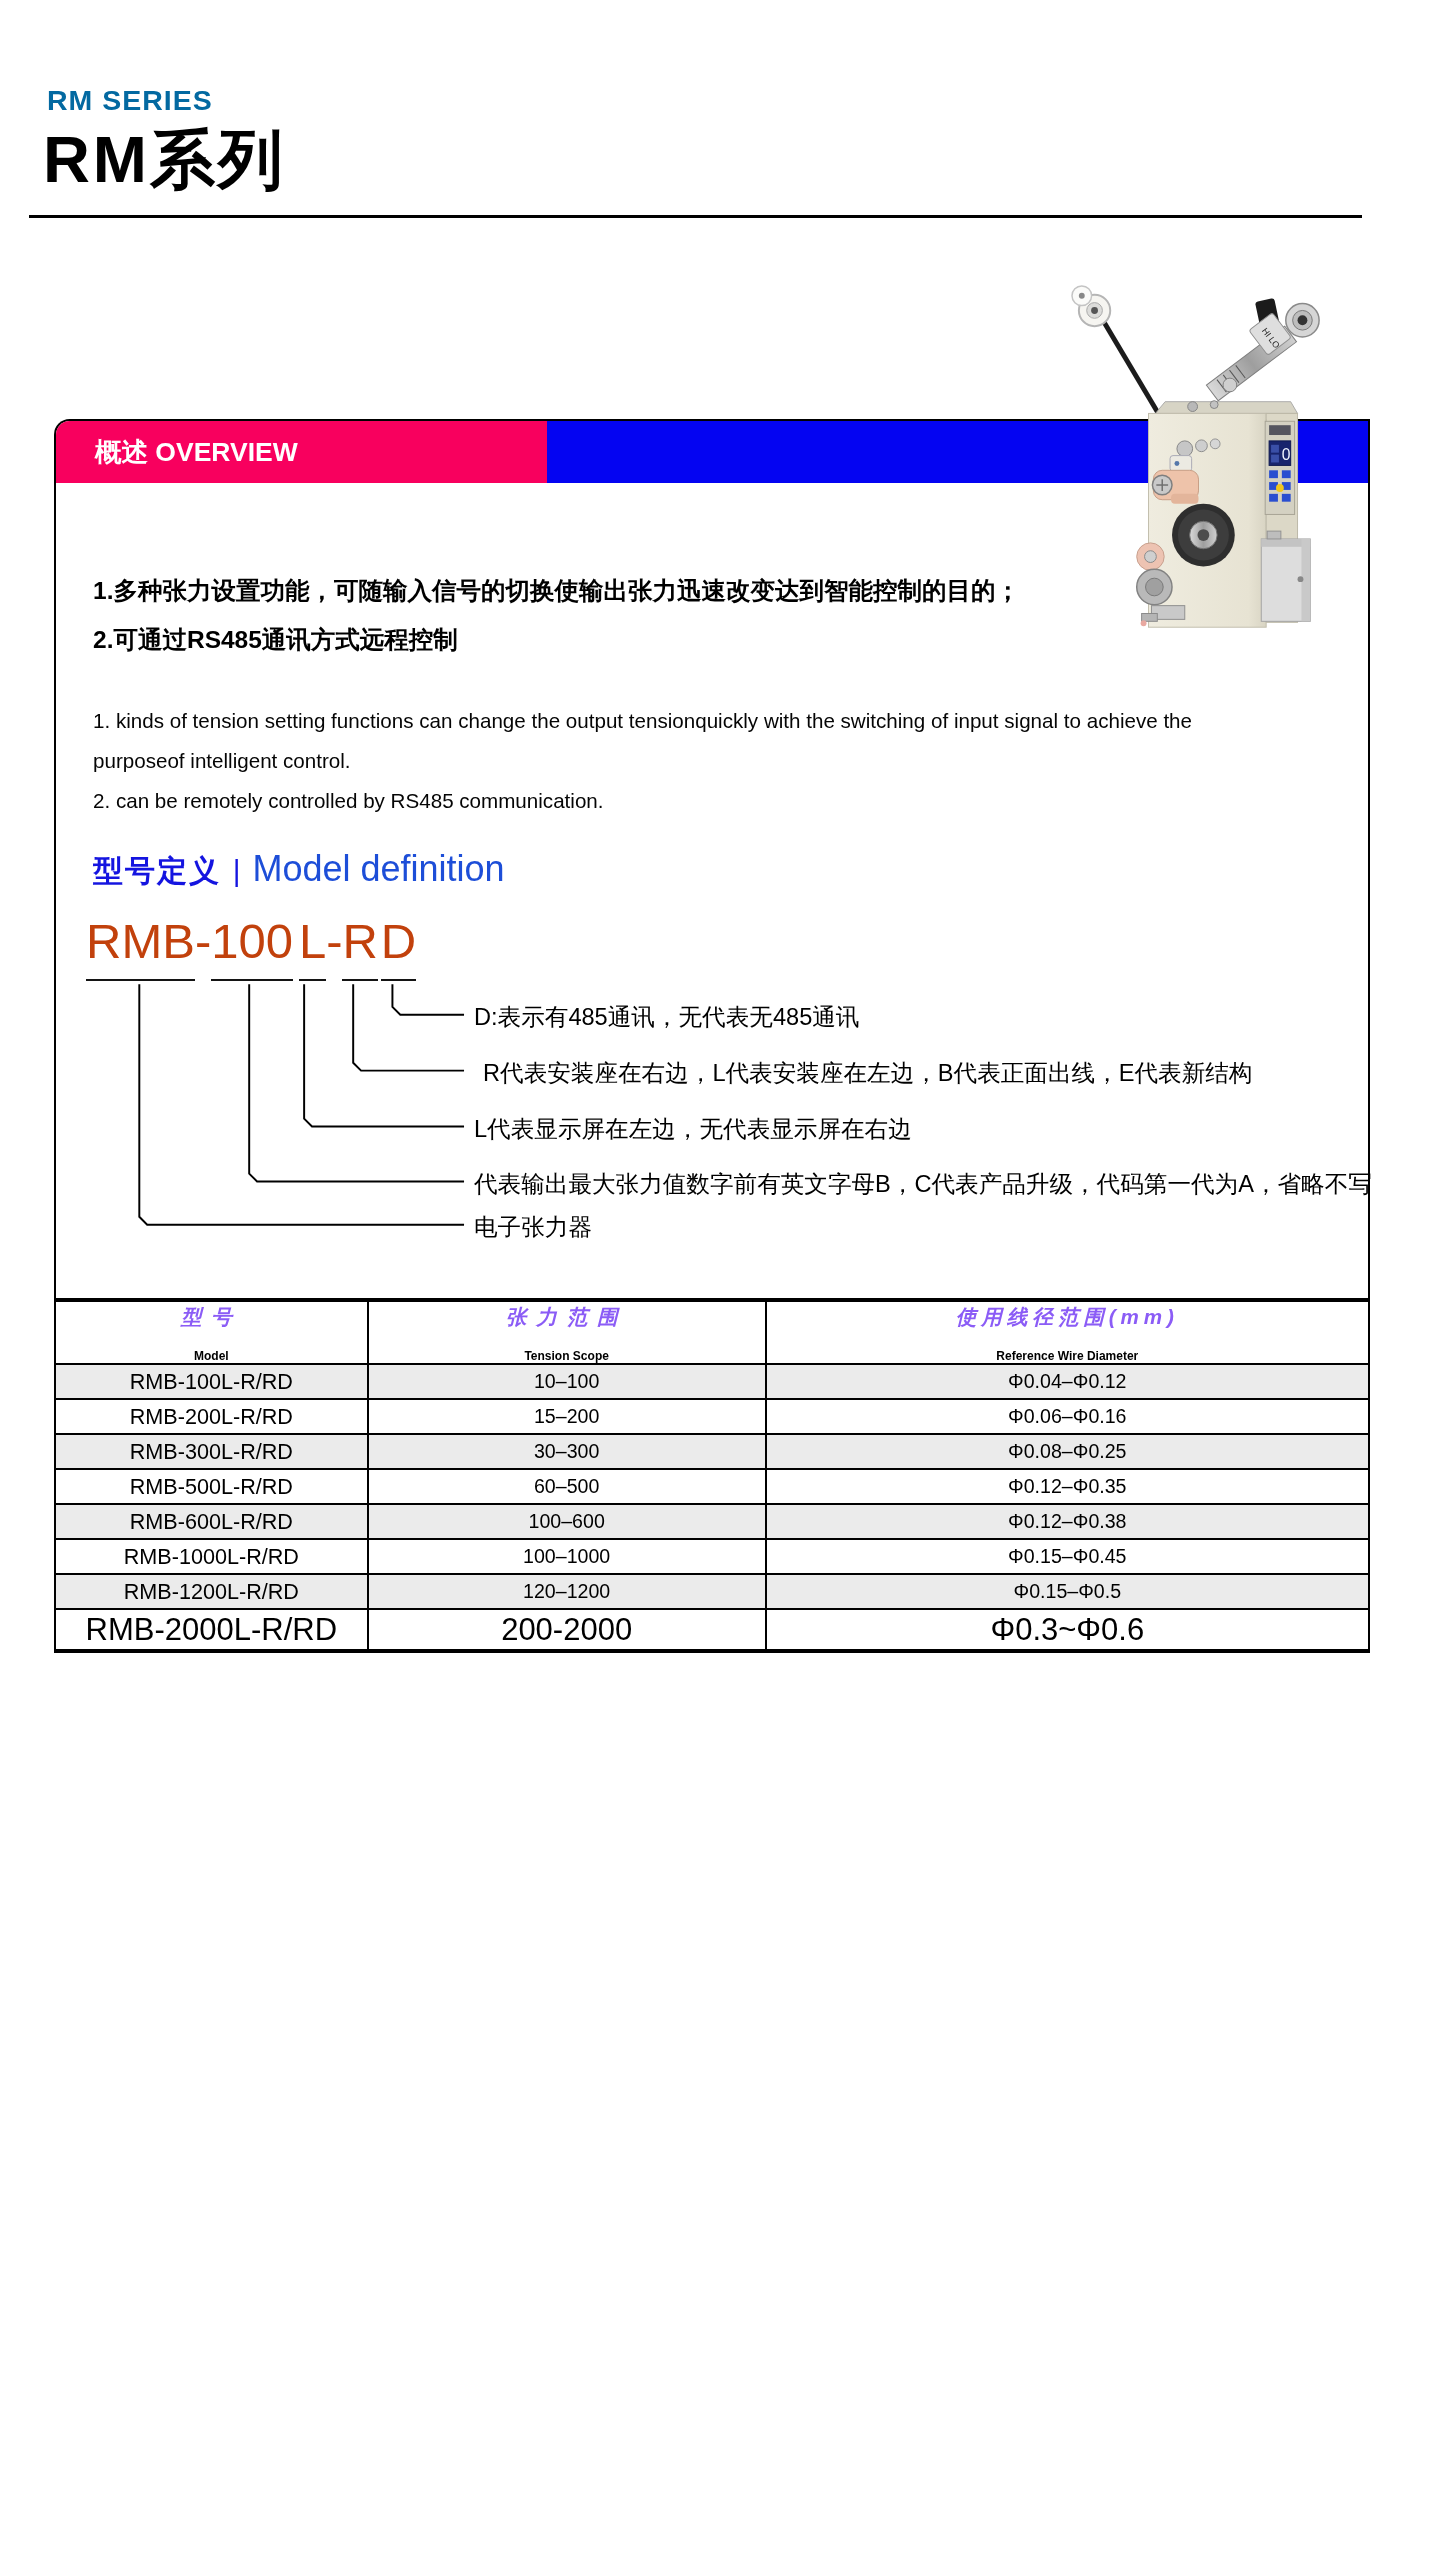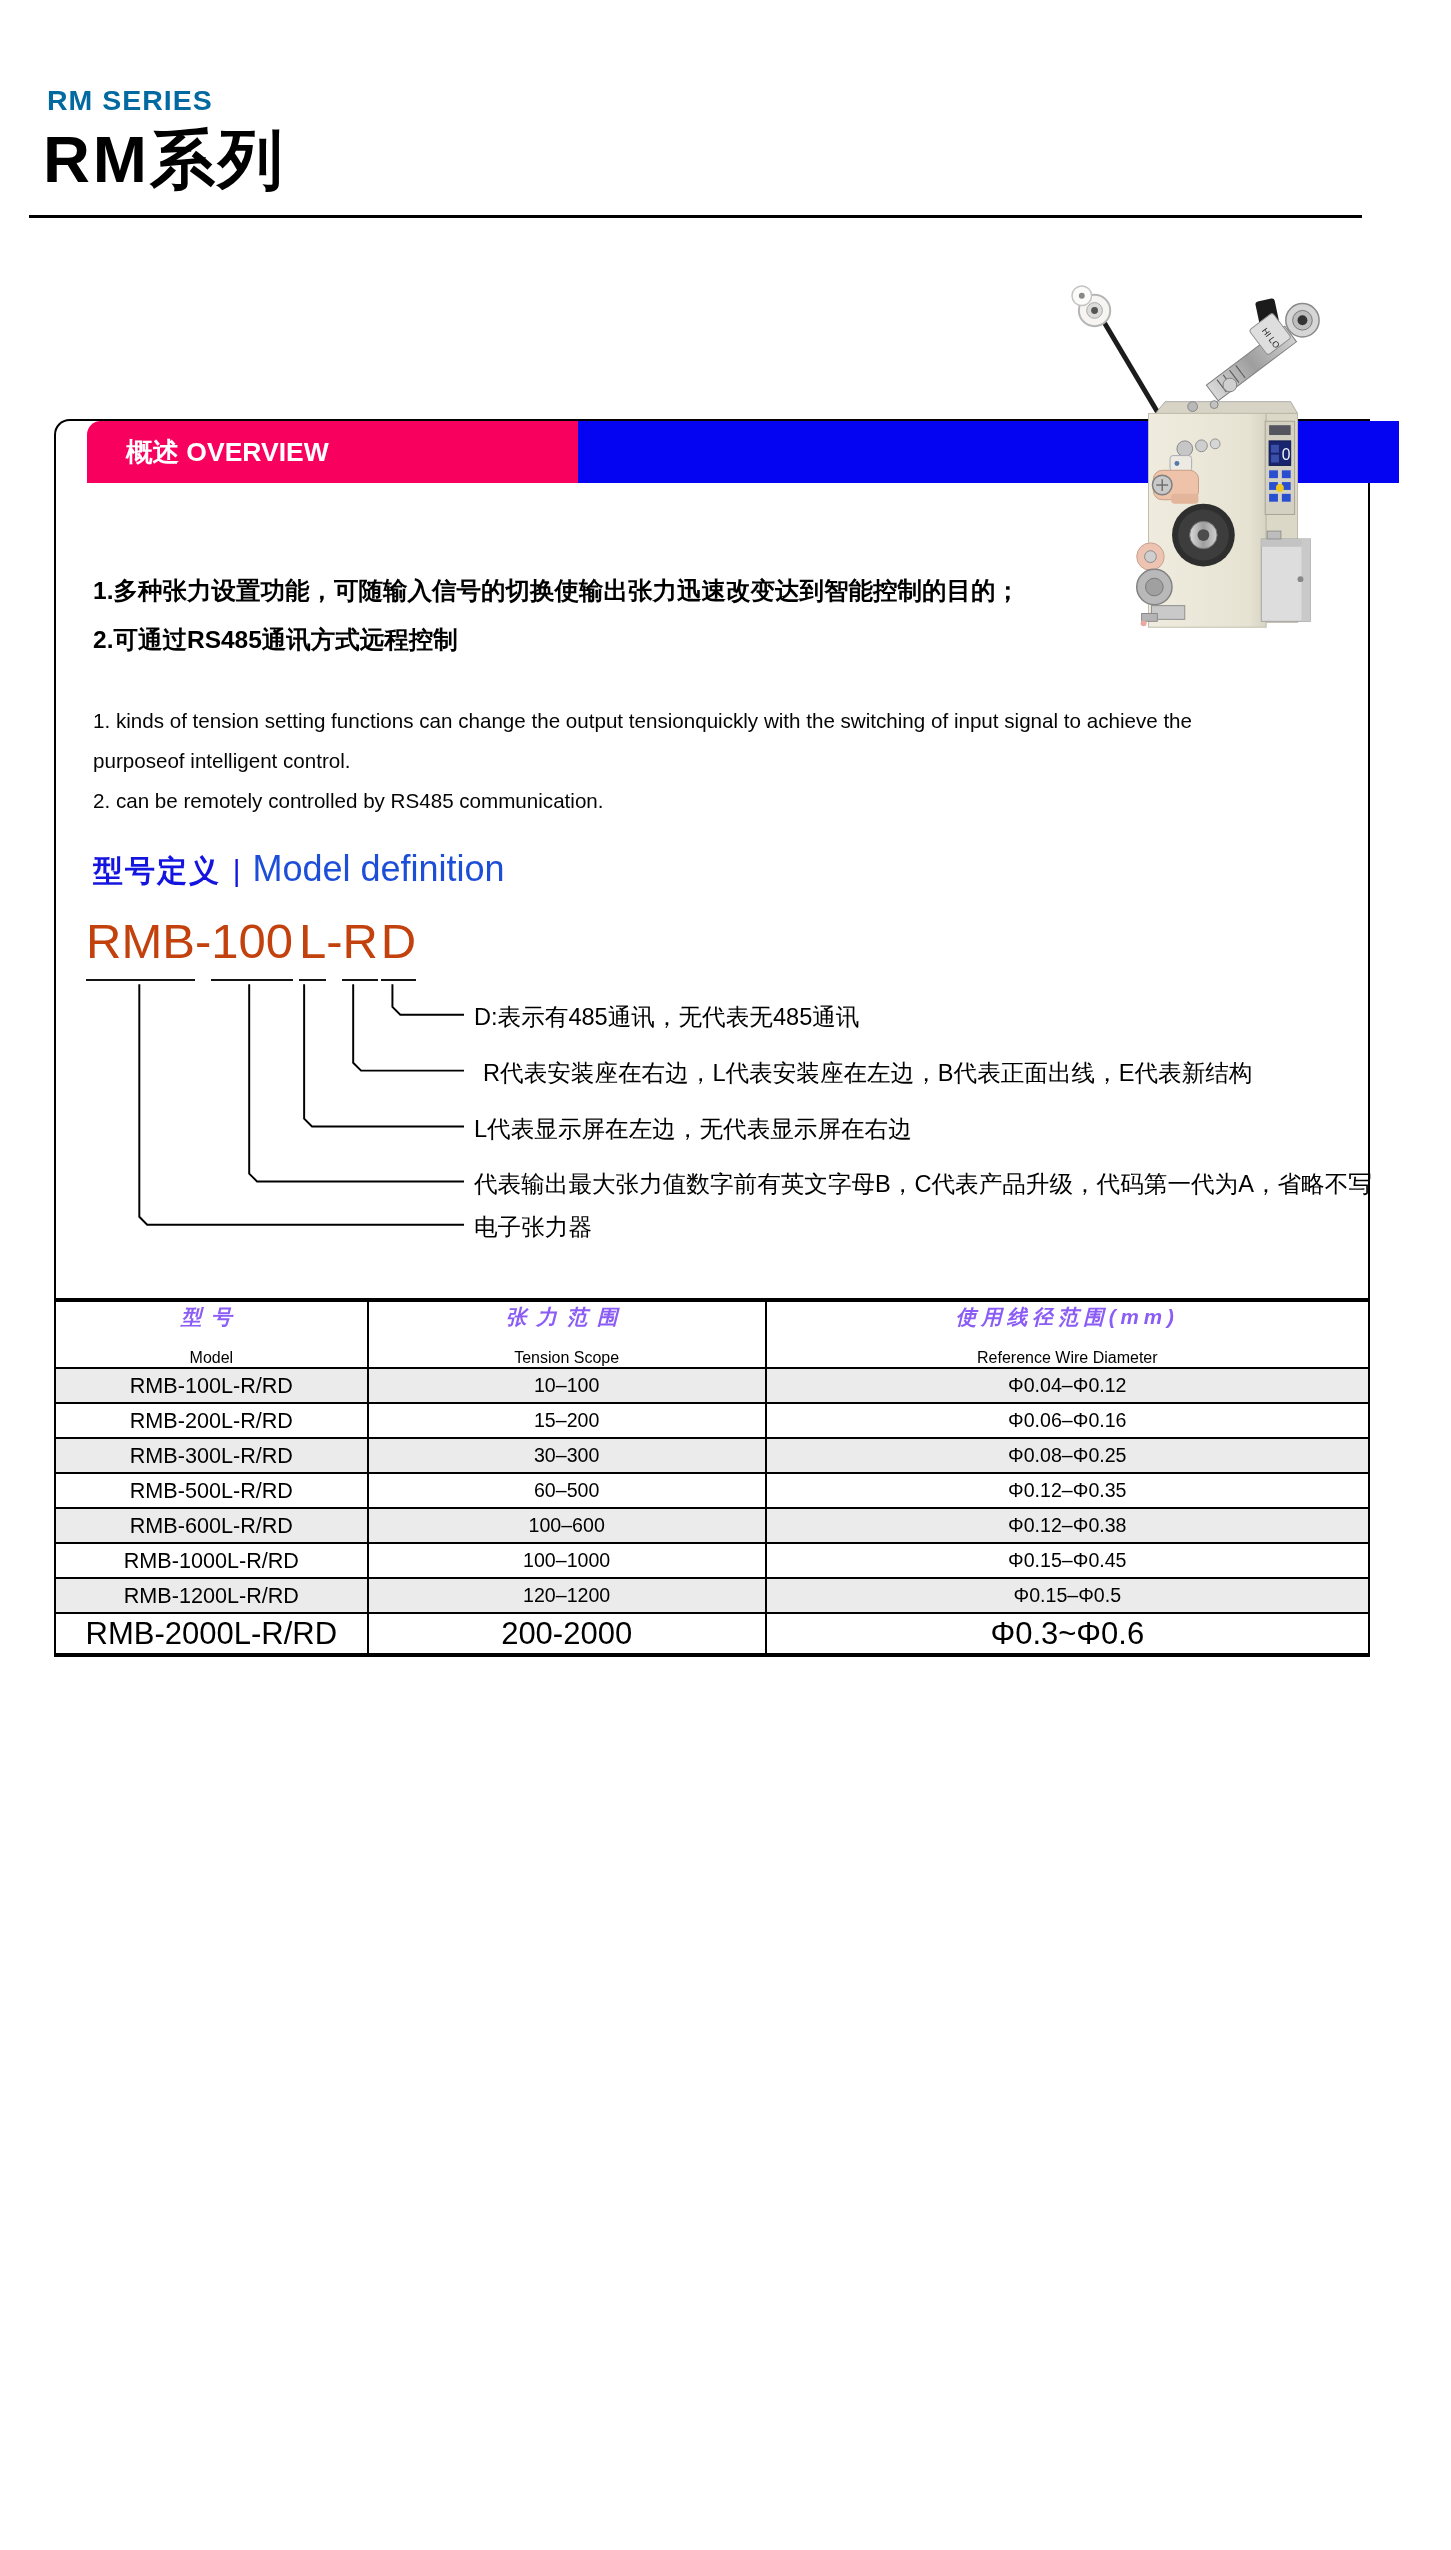--- a/index.html
+++ b/index.html
@@ -8,21 +8,21 @@
   .abs{position:absolute;}
 
   
   #series-en{left:47px;top:84px;font-size:28.5px;font-weight:bold;color:#0369a1;letter-spacing:1px;}
   #series-cn{left:43px;top:116px;font-size:65px;font-weight:bold;color:#000;letter-spacing:2.9px;}
   #title-rule{left:29px;top:215px;width:1333px;height:2.9px;background:#000;}
 
   
   #content-box{left:54px;top:419px;width:1316px;height:879px;border:2px solid #000;border-bottom:none;
                border-top-left-radius:15.7px;box-sizing:border-box;}
-  #overview-bar{left:56px;top:421px;width:1312px;height:62px;display:flex;margin-left:31px;}
+  #overview-bar{left:56px;top:421px;width:1312px;height:62px;display:flex;}
   #overview-pink{width:491px;height:62px;background:#f8005e;border-top-left-radius:13.7px;
                  color:#fff;font-size:26.5px;font-weight:bold;line-height:62px;padding-left:39px;box-sizing:border-box;}
   #overview-blue{flex:1;height:62px;background:#0404f2;}
 
   .cn-feat{left:93px;top:566px;width:1246px;font-size:24.5px;line-height:49px;font-weight:600;}
   .en-feat{left:93px;top:701px;width:1276px;font-size:20.6px;line-height:40px;font-weight:400;color:#050505;}
 
   
   #md-heading{left:93px;top:848px;font-size:30px;}
   #md-heading .cn{color:#1414e0;font-weight:bold;letter-spacing:2px;}
@@ -40,21 +40,21 @@
   #connector-svg{left:0;top:0;width:1451px;height:1325px;pointer-events:none;}
 
   
   #spec-table{left:54px;top:1298px;width:1316px;border-collapse:collapse;table-layout:fixed;
               border-left:2px solid #000;border-right:2px solid #000;
               border-top:4.9px solid #000;border-bottom:4.9px solid #000;}
   #spec-table th,#spec-table td{border:2px solid #000;text-align:center;vertical-align:middle;padding:0;}
   #spec-table th{height:55px;background:#fff;}
   .th-cn{color:#8b5cf6;font-weight:bold;font-size:20.6px;letter-spacing:9.8px;margin-top:1px;font-style:italic;}
   .th-cn.tight{letter-spacing:4.9px;}
-  .th-en{color:#000;font-weight:400;font-size:16px;letter-spacing:0;margin-top:18px;}
+  .th-en{color:#000;font-weight:700;font-size:12px;letter-spacing:0;margin-top:18px;}
   #spec-table td{height:33px;font-size:19.6px;}
   #spec-table td.model{font-size:21.6px;}
   #spec-table tr.odd{background:#ebebeb;}
   #spec-table tr.even{background:#ffffff;margin-left:16px;}
   #spec-table tr.last td{height:39px;font-size:31px;}
   .col1{width:312px;} .col2{width:397px;} .col3{width:602px;}
 
   
   #product-photo{left:1055px;top:182px;width:287px;height:456px;}
 </style>

